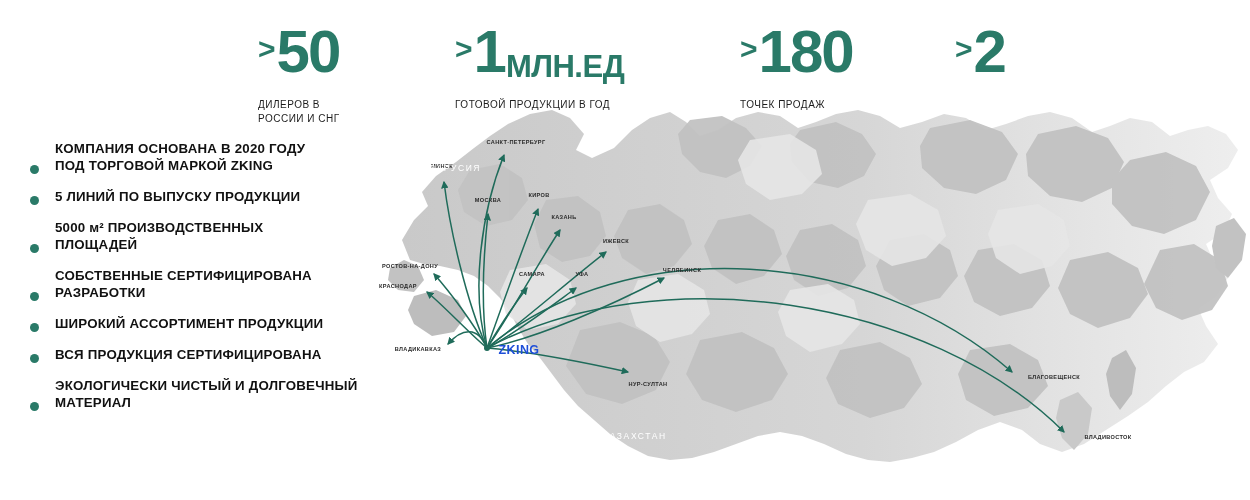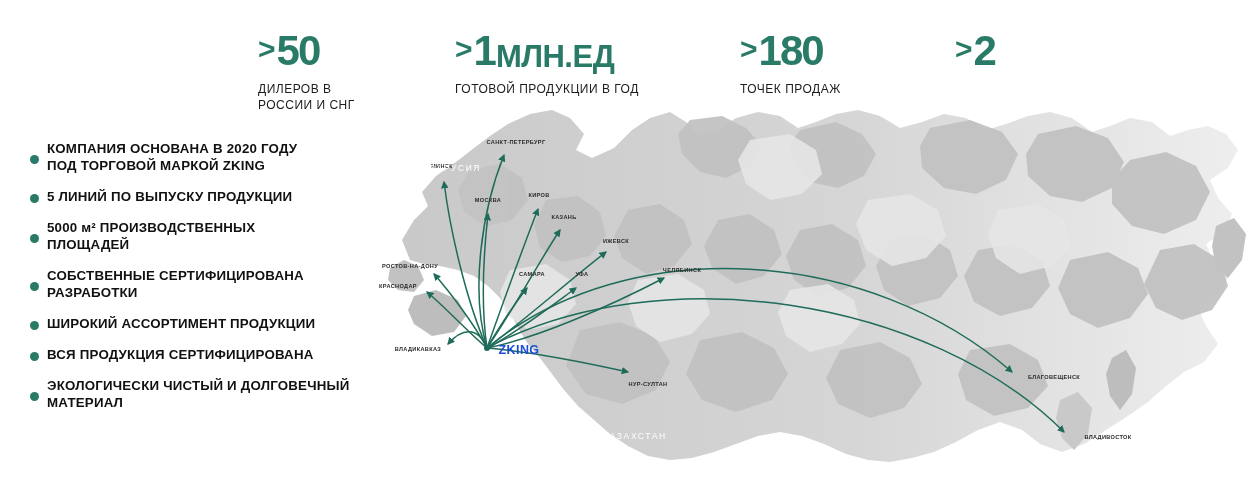--- a/index.html
+++ b/index.html
@@ -22,50 +22,50 @@
     display:flex;align-items:flex-start;
     color:#2a7a68;line-height:1;
     white-space:nowrap;
   }
   .stat-gt{
     font-size:30px;font-weight:700;
     margin-right:2px;margin-top:12px;
     letter-spacing:-1px;
   }
   .stat-num{
-    font-size:42px;font-weight:700;
+    font-size:60px;font-weight:700;
     letter-spacing:-2px;
-    margin-top:8px;
   }
   .stat-unit{
     font-size:31px;font-weight:700;
     letter-spacing:-0.5px;
     align-self:flex-end;
     margin-bottom:0;margin-left:1px;
   }
   .stat-caption{
-    margin-top:9px;
-    font-size:12px;
+    margin-top:16px;
+    font-size:10px;
     font-weight:400;
     color:#1c1c1c;
     letter-spacing:0.5px;
     line-height:1.35;
     white-space:pre-line;
   }
 
   #stat-dealers{left:258px;top:22px;}
   #stat-units{left:455px;top:22px;}
   #stat-points{left:740px;top:22px;}
   #stat-plastic{left:955px;top:22px;}
 
   
   #bullets{position:absolute;left:30px;top:140px;width:350px;}
   .bullet{
-    display:flex;align-items:center;
+    display:flex;align-items:flex-end;
     margin-bottom:14px;
+    gap:8px;
   }
   .bullet-dot{
     width:9px;height:9px;border-radius:50%;
     background:#2a7a68;flex:0 0 9px;
     margin-top:4px;margin-right:8px;
   }
   .bullet-text{
     font-size:13.3px;
     font-weight:700;
     color:#111111;

